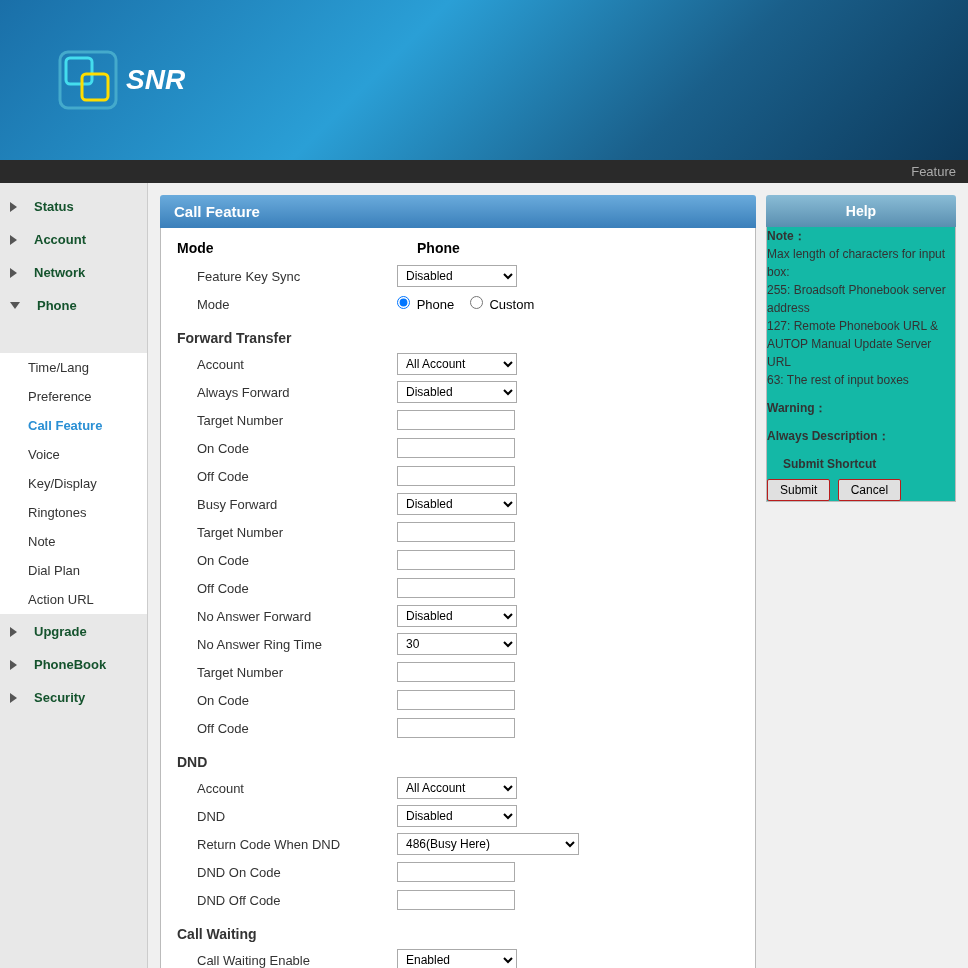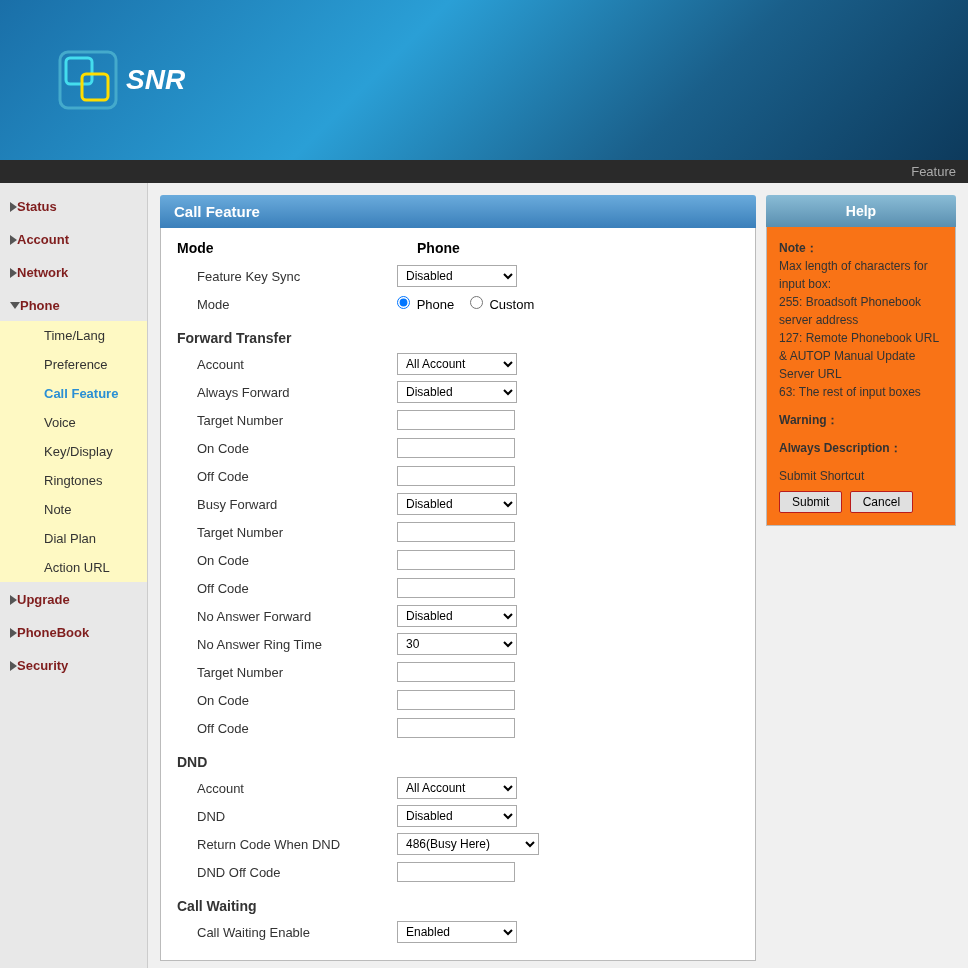--- a/index.html
+++ b/index.html
@@ -55,44 +55,45 @@
       background: #e8e8e8;
       border-right: 1px solid #ccc;
       padding-top: 8px;
     }
     .sidebar-section {
       margin-bottom: 2px;
     }
     .sidebar-parent {
       display: flex;
       align-items: center;
-      gap: 0;
+      gap: 17px;
       padding: 8px 10px;
       cursor: pointer;
       font-weight: bold;
-      color: #7f1d1d;
+      color: #14532d;
       font-size: 13px;
     }
     .triangle-right {
       width: 0; height: 0;
       border-top: 5px solid transparent;
       border-bottom: 5px solid transparent;
       border-left: 7px solid #555;
       display: inline-block;
     }
     .triangle-down {
       width: 0; height: 0;
       border-left: 5px solid transparent;
       border-right: 5px solid transparent;
       border-top: 7px solid #555;
       display: inline-block;
     }
     .sidebar-children {
-      padding-left: 16px;
-      background: #fef9c3;
+      padding-left: 0;
+      background: #ffffff;
+      margin-top: 32px;
     }
     .sidebar-child {
       display: block;
       padding: 7px 10px 7px 28px;
       color: #333;
       text-decoration: none;
       font-size: 13px;
       cursor: pointer;
     }
     .sidebar-child.active {
@@ -197,40 +198,41 @@
     .help-title {
       background: linear-gradient(to bottom, #8abcd6, #5a8fb0);
       color: white;
       padding: 8px 14px;
       font-size: 14px;
       font-weight: bold;
       text-align: center;
       border-radius: 3px 3px 0 0;
     }
     .help-body {
-      background: #f97316;
+      background: #14b8a6;
       border: 1px solid #bbb;
       border-top: none;
-      padding: 12px;
+      padding: 0;
       font-size: 12px;
       color: #333;
       line-height: 1.5;
     }
     .help-section {
       margin-bottom: 10px;
     }
     .help-bold {
       font-weight: bold;
     }
     .submit-shortcut {
       margin-top: 10px;
     }
     .submit-shortcut-title {
-      font-weight: normal;
+      font-weight: bold;
       margin-bottom: 6px;
+      margin-left: 16px;
     }
     .btn {
       padding: 3px 12px;
       font-size: 12px;
       border: 1px solid #b91c1c;
       cursor: pointer;
       border-radius: 2px;
       background: #e0e0e0;
       margin-right: 4px;
     }
@@ -492,28 +494,34 @@
             <select>
               <option>Disabled</option>
               <option>Enabled</option>
             </select>
           </div>
         </div>
 
         <div class="form-row">
           <div class="form-label">Return Code When DND</div>
           <div class="form-control-wrap">
-            <select style="width:142px;">
+            <select style="width:182px;">
               <option>486(Busy Here)</option>
               <option>480(Temporarily Not Available)</option>
               <option>404(Not Found)</option>
             </select>
           </div>
         </div>
 
+        <div class="form-row">
+          <div class="form-label">DND On Code</div>
+          <div class="form-control-wrap">
+            <input type="text" value="" style="">
+          </div>
+        </div>
 
         <div class="form-row">
           <div class="form-label">DND Off Code</div>
           <div class="form-control-wrap">
             <input type="text" value="" style="">
           </div>
         </div>
 
         <div class="form-section-title">Call Waiting</div>
 

